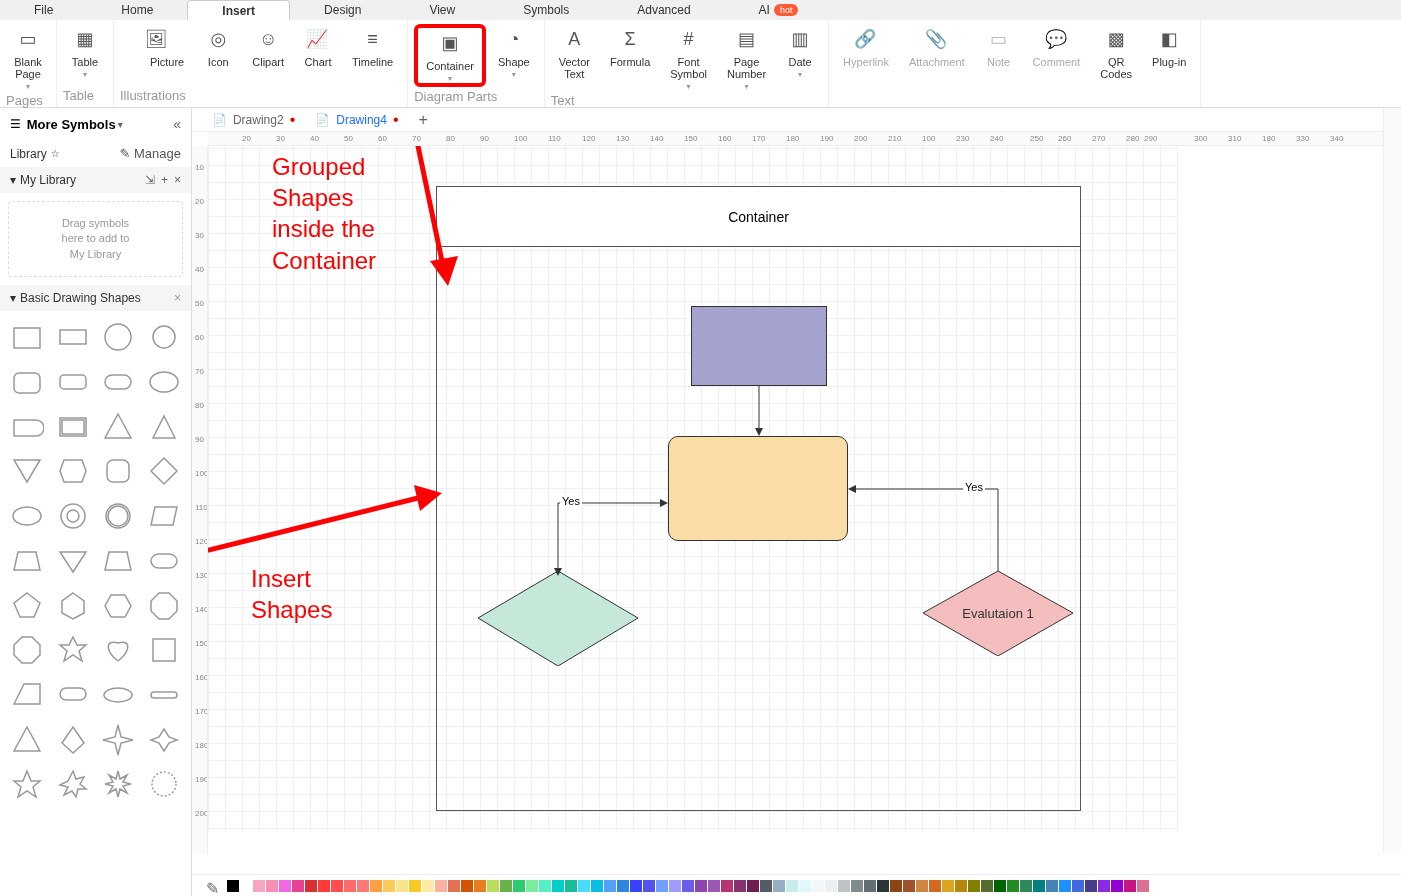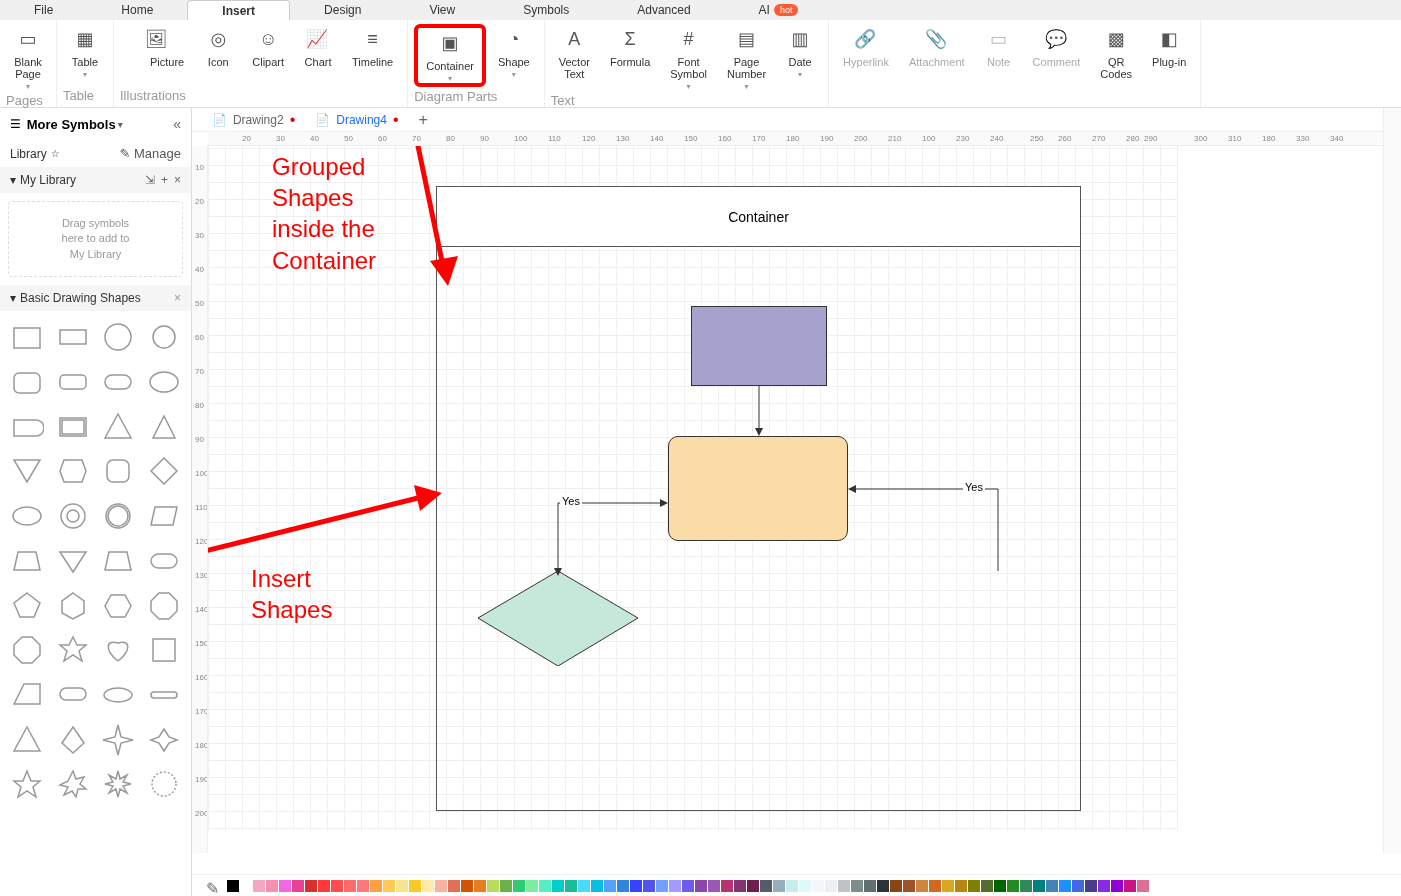--- a/index.html
+++ b/index.html
@@ -553,20 +553,26 @@
   <div class="canvas">
     <div class="page">
       <div class="container-box">
         <div class="container-title">Container</div>
       </div>
       <div class="shape-rect-purple"></div>
       <div class="shape-rect-orange"></div>
       <div class="shape-diamond-green">
         <svg class="diamond" viewBox="0 0 160 95">
             <polygon points="80,0 160,47 80,95 0,47" fill="#c5e8d8" stroke="#333"></polygon>
+          </svg>
+      </div>
+      <div class="shape-diamond-pink">
+        <svg class="diamond" viewBox="0 0 150 85">
+            <polygon points="75,0 150,42 75,85 0,42" fill="#f4bebf" stroke="#333"></polygon>
+            <text x="75" y="47" text-anchor="middle" font-size="13" fill="#333">Evalutaion 1</text>
           </svg>
       </div>
 
       <svg style="position:absolute;left:0;top:0;width:970px;height:700px;pointer-events:none">
         <line x1="551" y1="255" x2="551" y2="300" stroke="#333"></line>
           <polygon points="551,305 547,297 555,297" fill="#333"></polygon>
         <path d="M 350 440 L 350 372 L 455 372" stroke="#333" fill="none"></path>
           <polygon points="460,372 452,368 452,376" fill="#333"></polygon>
           <polygon points="350,445 346,437 354,437" fill="#333"></polygon>
         <path d="M 790 440 L 790 358 L 645 358" stroke="#333" fill="none"></path>

